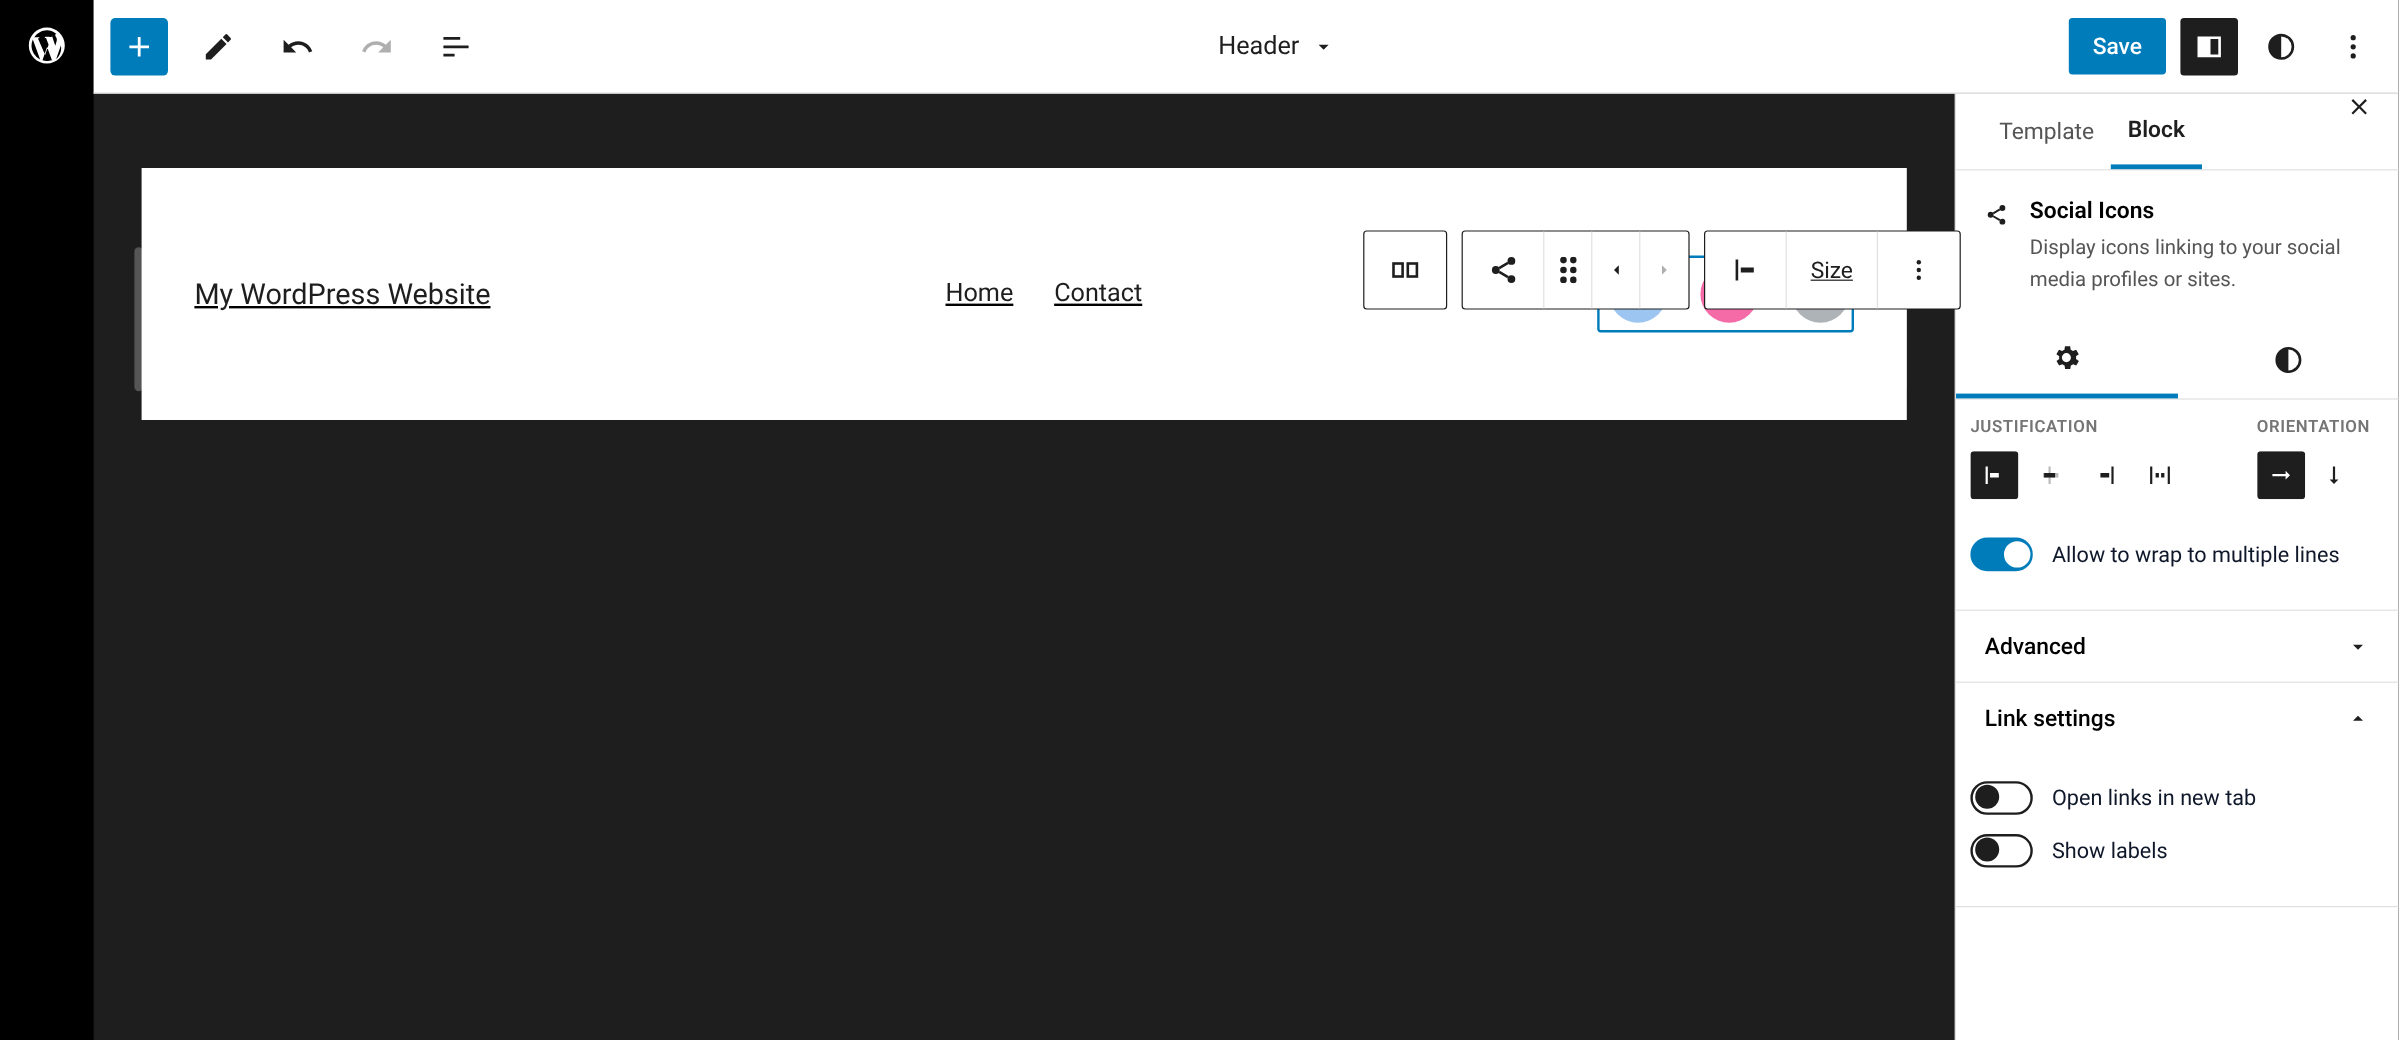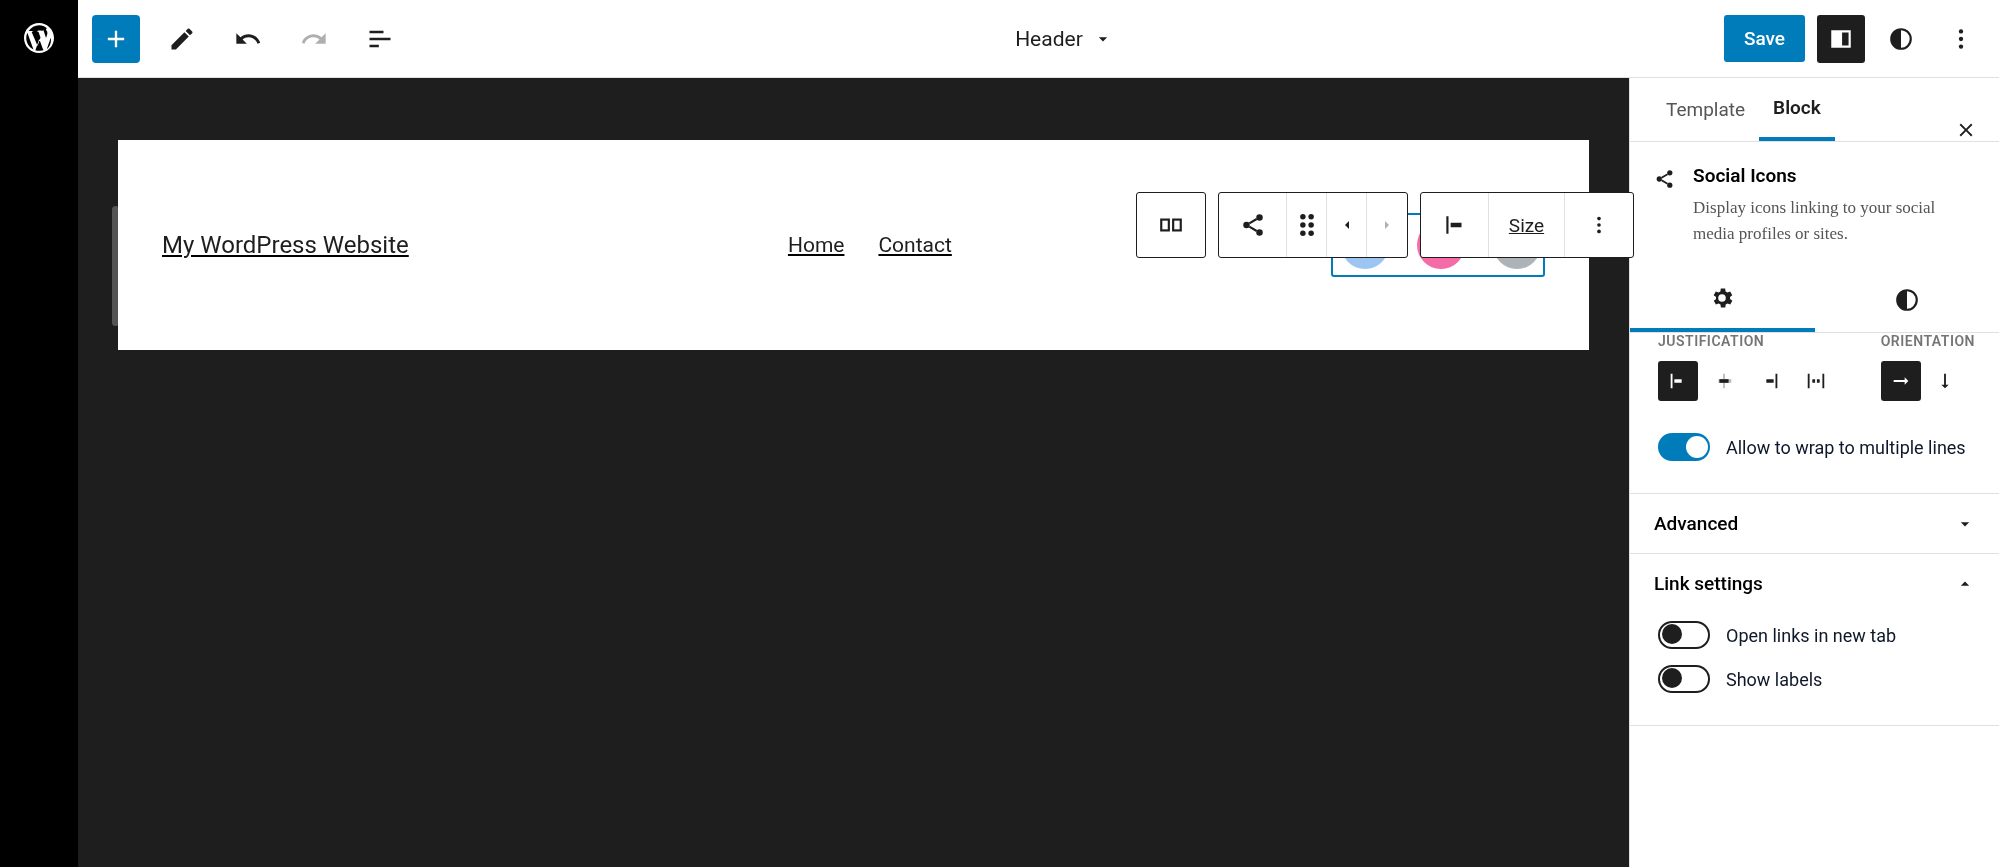--- a/index.html
+++ b/index.html
@@ -33,34 +33,34 @@
 .canvas-handle.right { right: 40px; }
 
 .block-toolbar { position: absolute; top: 114px; left: 1058px; display: flex; gap: 12px; z-index: 10; }
 .bt-group { background: #fff; border: 1px solid #1e1e1e; display: flex; height: 66px; border-radius: 3px; }
 .bt-item { width: 68px; display: flex; align-items: center; justify-content: center; border-right: 1px solid #e0e0e0; cursor: pointer; }
 .bt-item:last-child { border-right: none; }
 .bt-item.wide { width: 76px; font-size: 19px; color: #1e1e1e; text-decoration: underline; }
 .bt-item.nav { width: 40px; }
 
 .sidebar { width: 370px; background: #fff; border-left: 1px solid #e0e0e0; display: flex; flex-direction: column; }
-.sb-tabs { display: flex; align-items: flex-end; height: 64px; border-bottom: 1px solid #e0e0e0; padding: 0 22px; }
+.sb-tabs { display: flex; align-items: flex-start; height: 64px; border-bottom: 1px solid #e0e0e0; padding: 0 22px; }
 .sb-tab { font-size: 19px; color: #555; padding: 0 14px; height: 100%; display: flex; align-items: center; cursor: pointer; }
 .sb-tab.active { color: #1e1e1e; font-weight: 600; border-bottom: 4px solid #007cba; }
 .sb-close { margin-left: auto; cursor: pointer; }
 .sb-block-info { padding: 22px 24px; display: flex; gap: 18px; }
 .sb-block-text h3 { font-size: 19px; font-weight: 600; margin-bottom: 8px; }
-.sb-block-text p { font-size: 17px; color: #555; line-height: 1.5; font-family: Liberation Serif, serif; }
+.sb-block-text p { font-size: 17px; color: #555; line-height: 1.5; }
 .sb-subtabs { display: flex; border-bottom: 1px solid #e0e0e0; }
 .sb-subtab { flex: 1; height: 64px; display: flex; align-items: center; justify-content: center; cursor: pointer; }
 .sb-subtab.active { border-bottom: 4px solid #007cba; }
 .sb-panel { border-bottom: 1px solid #e0e0e0; }
 .sb-panel-header { display: flex; align-items: center; justify-content: space-between; padding: 18px 24px; cursor: pointer; }
 .sb-panel-header span { font-size: 19px; font-weight: 500; }
-.sb-panel-body { padding: 0 24px 24px 28px; }
+.sb-panel-body { padding: 0 24px 24px 12px; margin-top: 15px; }
 .sb-label { font-size: 14px; font-weight: 600; color: #757575; text-transform: uppercase; letter-spacing: 0.5px; margin-bottom: 12px; }
 .sb-row { display: flex; justify-content: space-between; align-items: flex-start; margin-bottom: 24px; }
 .just-buttons { display: flex; gap: 6px; }
 .just-btn { width: 40px; height: 40px; border: 1px solid transparent; display: flex; align-items: center; justify-content: center; cursor: pointer; border-radius: 3px; }
 .just-btn.active { background: #1e1e1e; }
 .orient-buttons { display: flex; gap: 4px; }
 .toggle-row { display: flex; align-items: center; gap: 16px; padding: 8px 0; }
 .toggle { width: 52px; height: 28px; border-radius: 14px; background: #ccc; position: relative; cursor: pointer; border: 2px solid #1e1e1e; }
 .toggle.on { background: #007cba; border-color: #007cba; }
 .toggle-knob { width: 22px; height: 22px; background: #fff; border-radius: 50%; position: absolute; top: 1px; left: 3px; }

